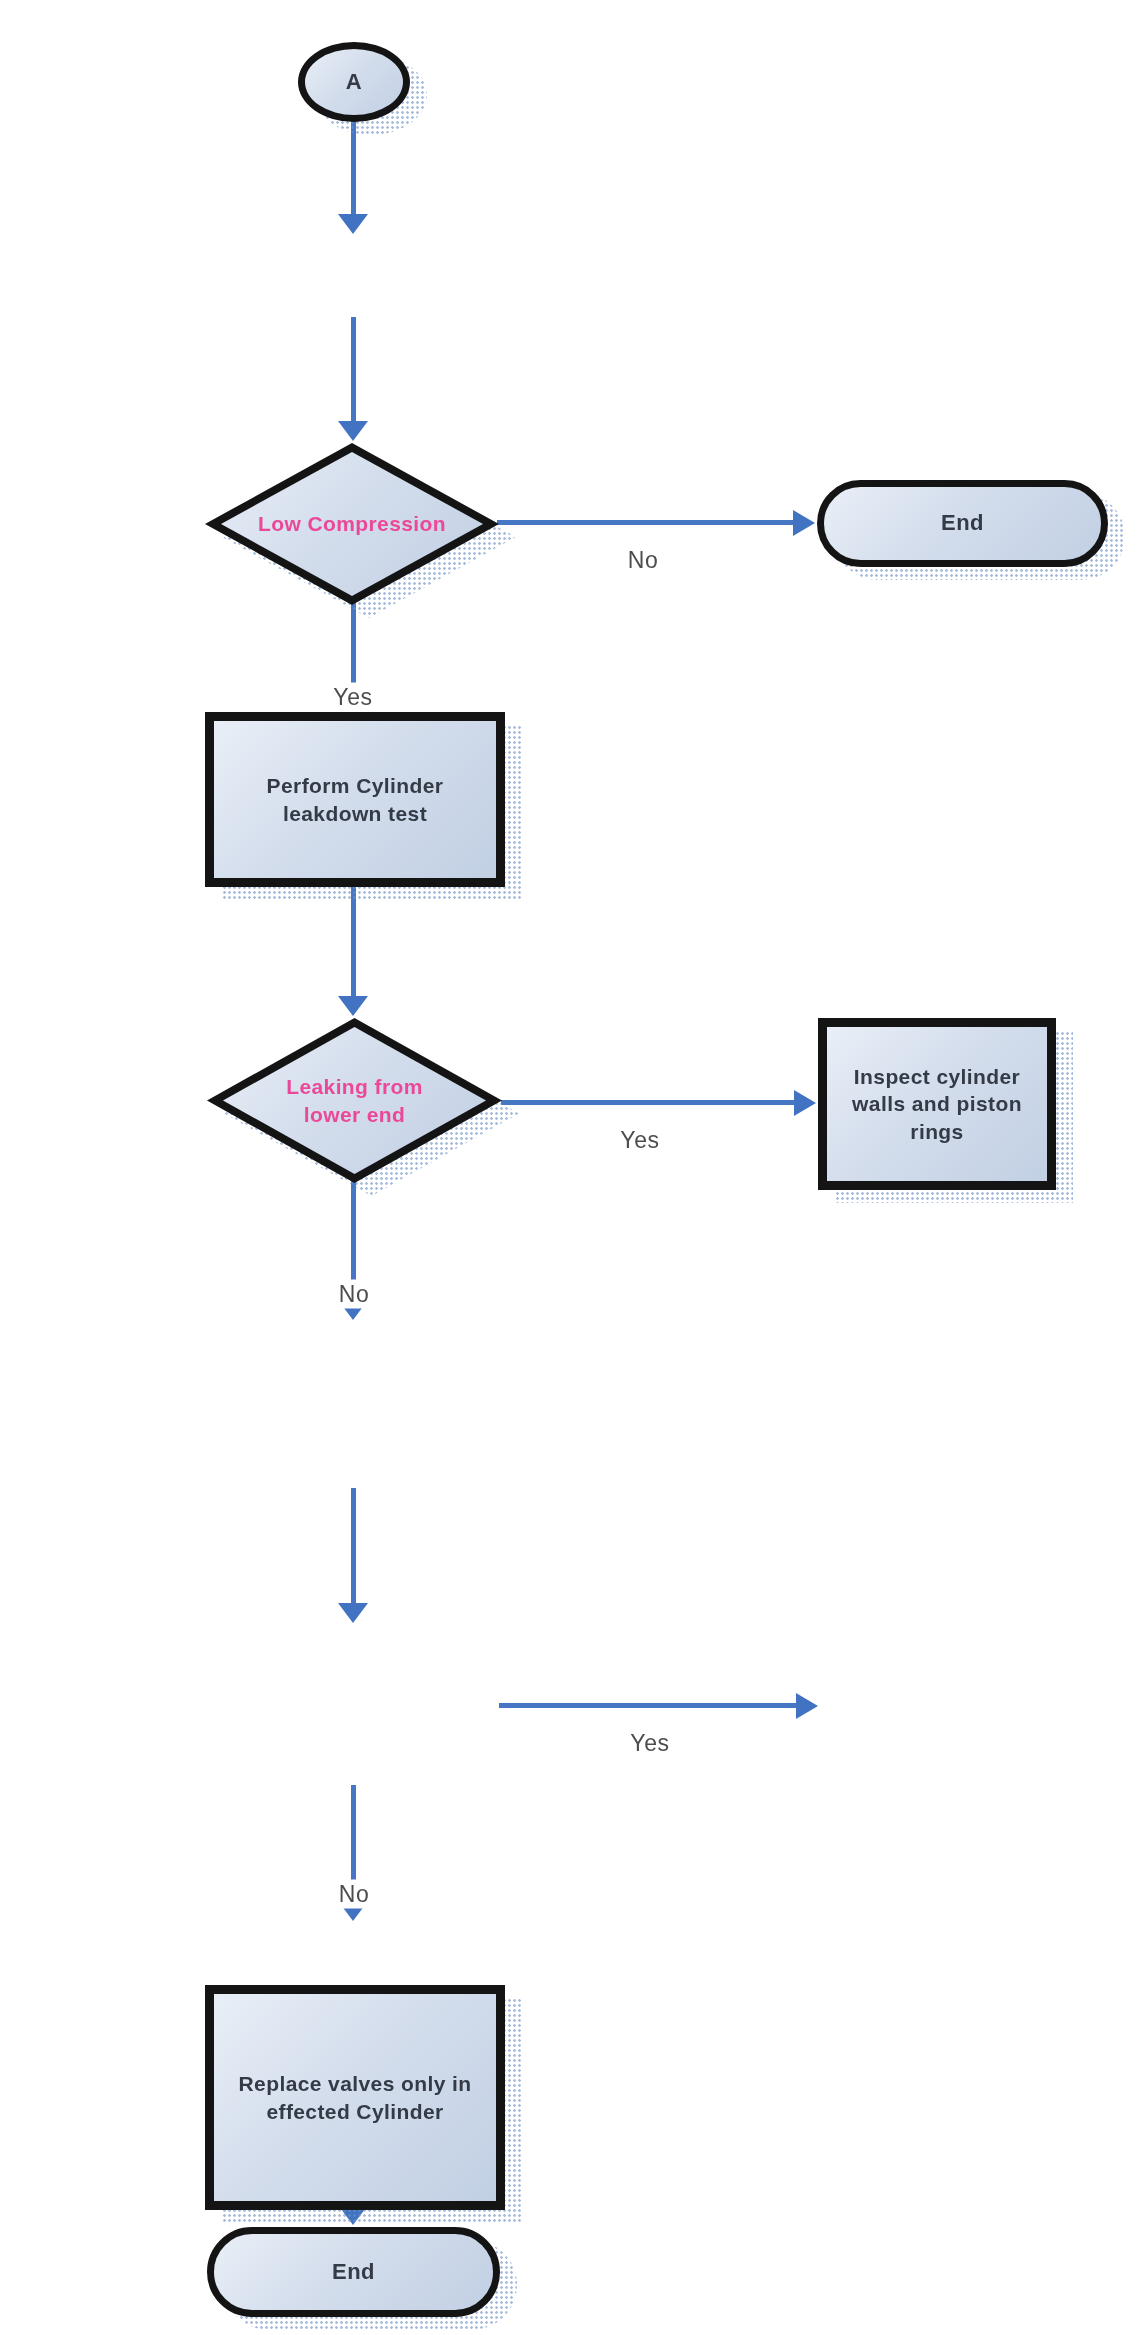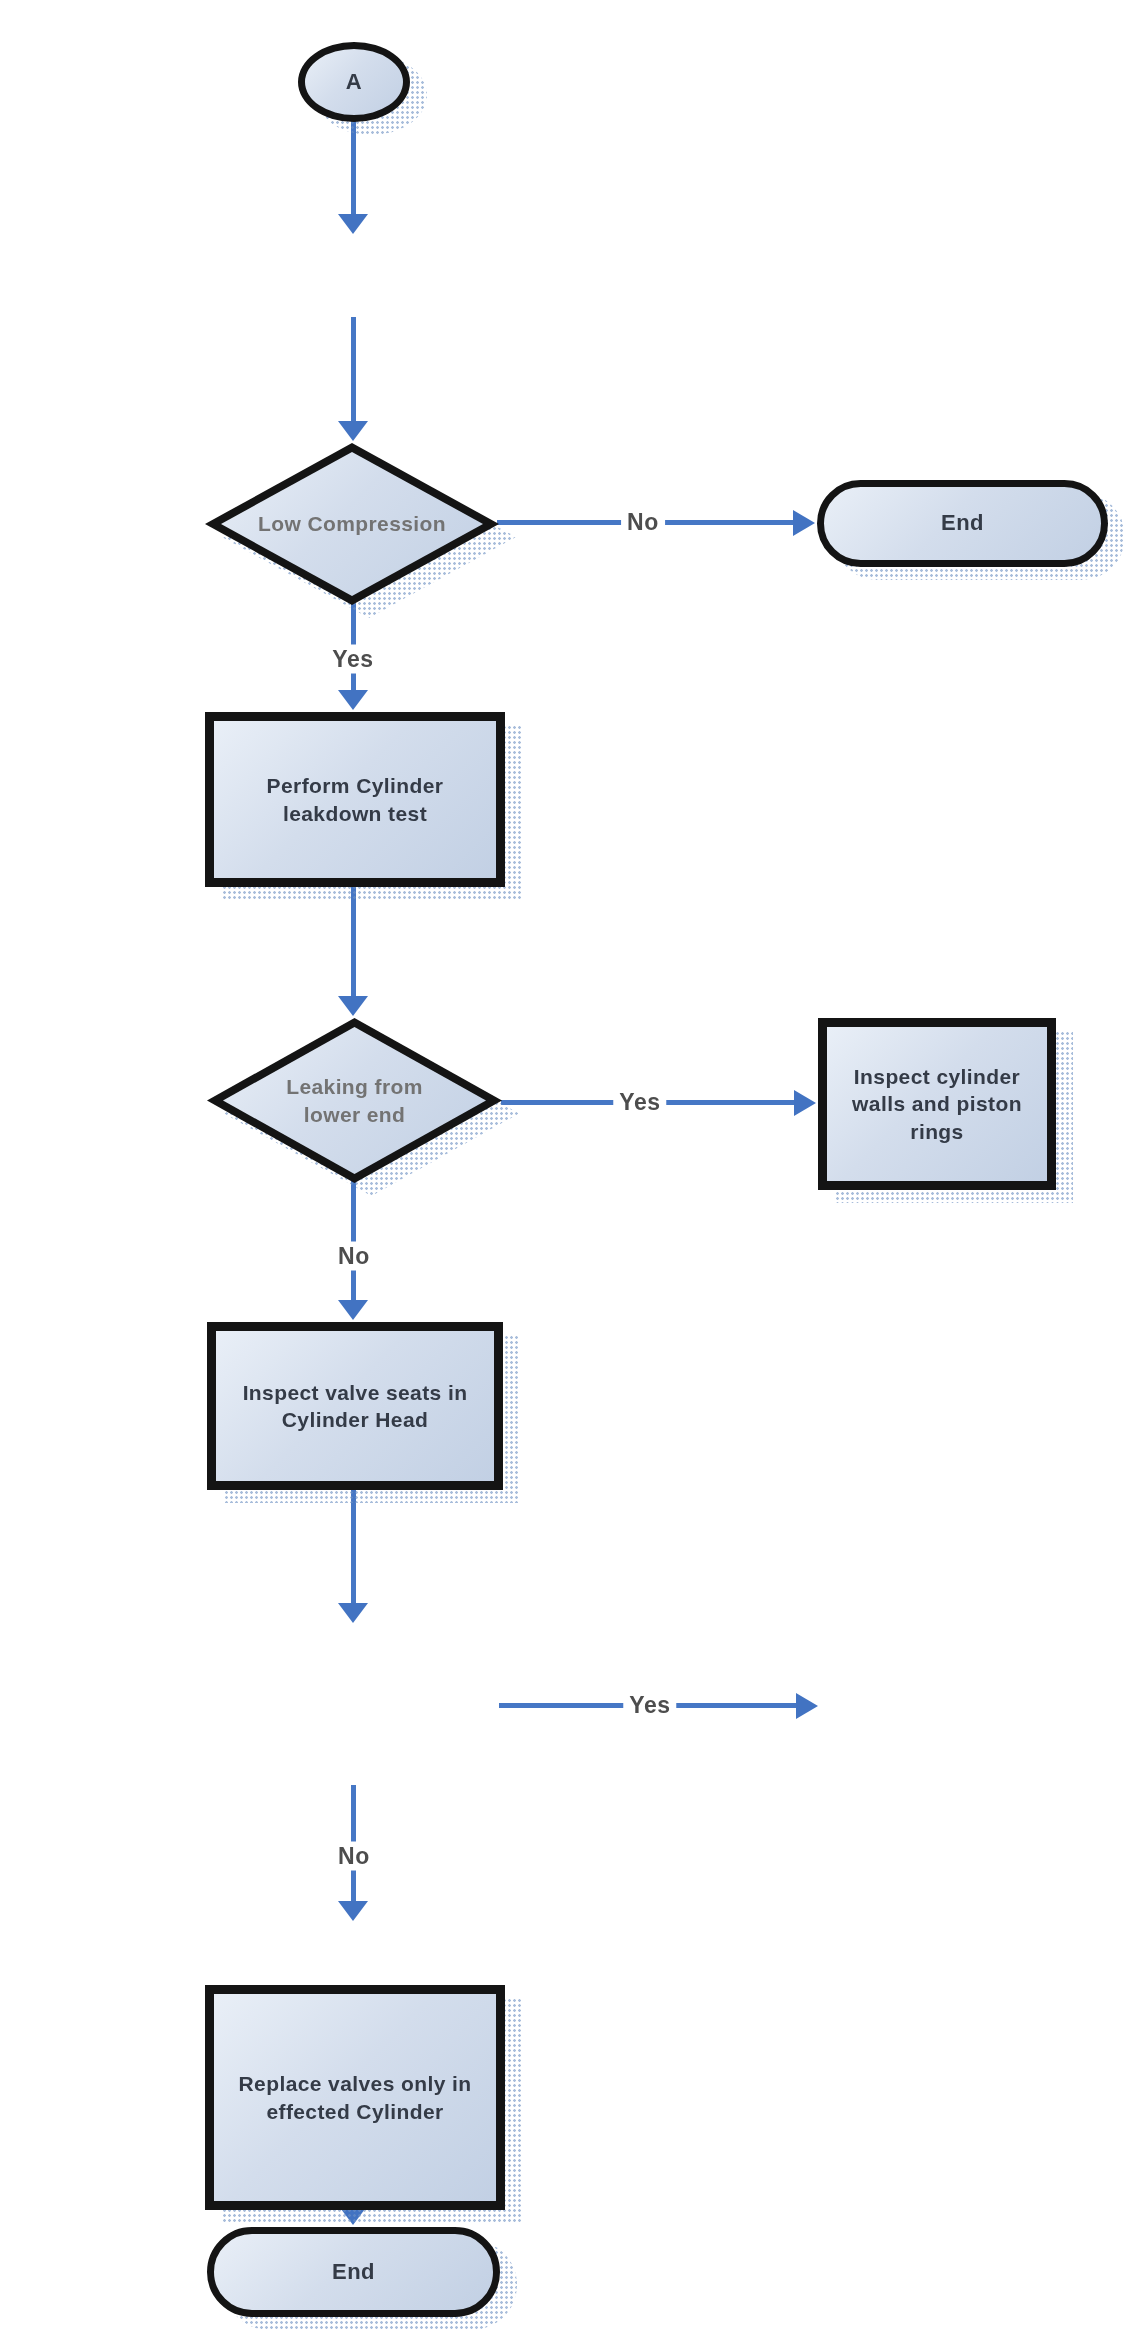--- a/index.html
+++ b/index.html
@@ -30,37 +30,37 @@
   .diamond .bg,.diamond .fill,.diamond .shadow{
     clip-path:polygon(50% 0%,100% 50%,50% 100%,0% 50%);
   }
   .diamond .bg{position:absolute;inset:0;background:#141414;z-index:2;}
   .diamond .fill{
     position:absolute;left:16px;right:16px;top:9px;bottom:9px;z-index:3;
     background:linear-gradient(135deg,#e9eff7 0%,#d3ddec 45%,#c2d0e4 100%);
   }
   .diamond .txt{
     position:absolute;inset:0;z-index:4;display:flex;align-items:center;justify-content:center;
-    text-align:center;color:#737373;font-weight:bold;font-size:21px;
+    text-align:center;color:#ec4899;font-weight:bold;font-size:21px;
     letter-spacing:.4px;line-height:1.3;padding:0 52px;
   }
   
   .vline{position:absolute;width:5px;background:#4677c5;z-index:5;}
   .hline{position:absolute;height:5px;background:#4677c5;z-index:5;}
   .head-down{position:absolute;width:0;height:0;z-index:5;
     border-left:15px solid transparent;border-right:15px solid transparent;
     border-top:20px solid #4273c2;}
   .head-right{position:absolute;width:0;height:0;z-index:5;
     border-top:13px solid transparent;border-bottom:13px solid transparent;
     border-left:22px solid #4273c2;}
   
   .chip{
     position:absolute;z-index:8;transform:translate(-50%,-50%);
-    background:#ffffff;color:#4d4d4d;font-weight:bold;font-size:23px;
-    letter-spacing:.6px;padding:1px 6px;
+    background:#ffffff;color:#4d4d4d;font-weight:normal;font-size:23px;
+    letter-spacing:.6px;padding:1px 6px;margin-top:38px;
   }
 </style>
 </head>
 <body>
 
 <div class="canvas">
 
   <div class="vline" style="left:351px;top:121px;height:96px"></div>
   <div class="head-down" style="left:338px;top:214px"></div>
 
@@ -129,24 +129,20 @@
     <div class="bg"></div>
     <div class="fill"></div>
     <div class="txt">Leaking from lower end</div>
   </div>
 
   <div class="node rect" style="left:818px;top:1018px;width:238px;height:172px">
     <div class="shadow"></div>
     <div class="shape">Inspect cylinder walls and piston rings</div>
   </div>
 
-  <div class="node rect" style="left:207px;top:1322px;width:296px;height:168px">
-    <div class="shadow"></div>
-    <div class="shape">Inspect valve seats in Cylinder Head</div>
-  </div>
 
 
 
   <div class="node rect" style="left:205px;top:1985px;width:300px;height:225px">
     <div class="shadow"></div>
     <div class="shape">Replace valves only in effected Cylinder</div>
   </div>
 
   <div class="node pill" style="left:207px;top:2227px;width:293px;height:90px">
     <div class="shadow"></div>

